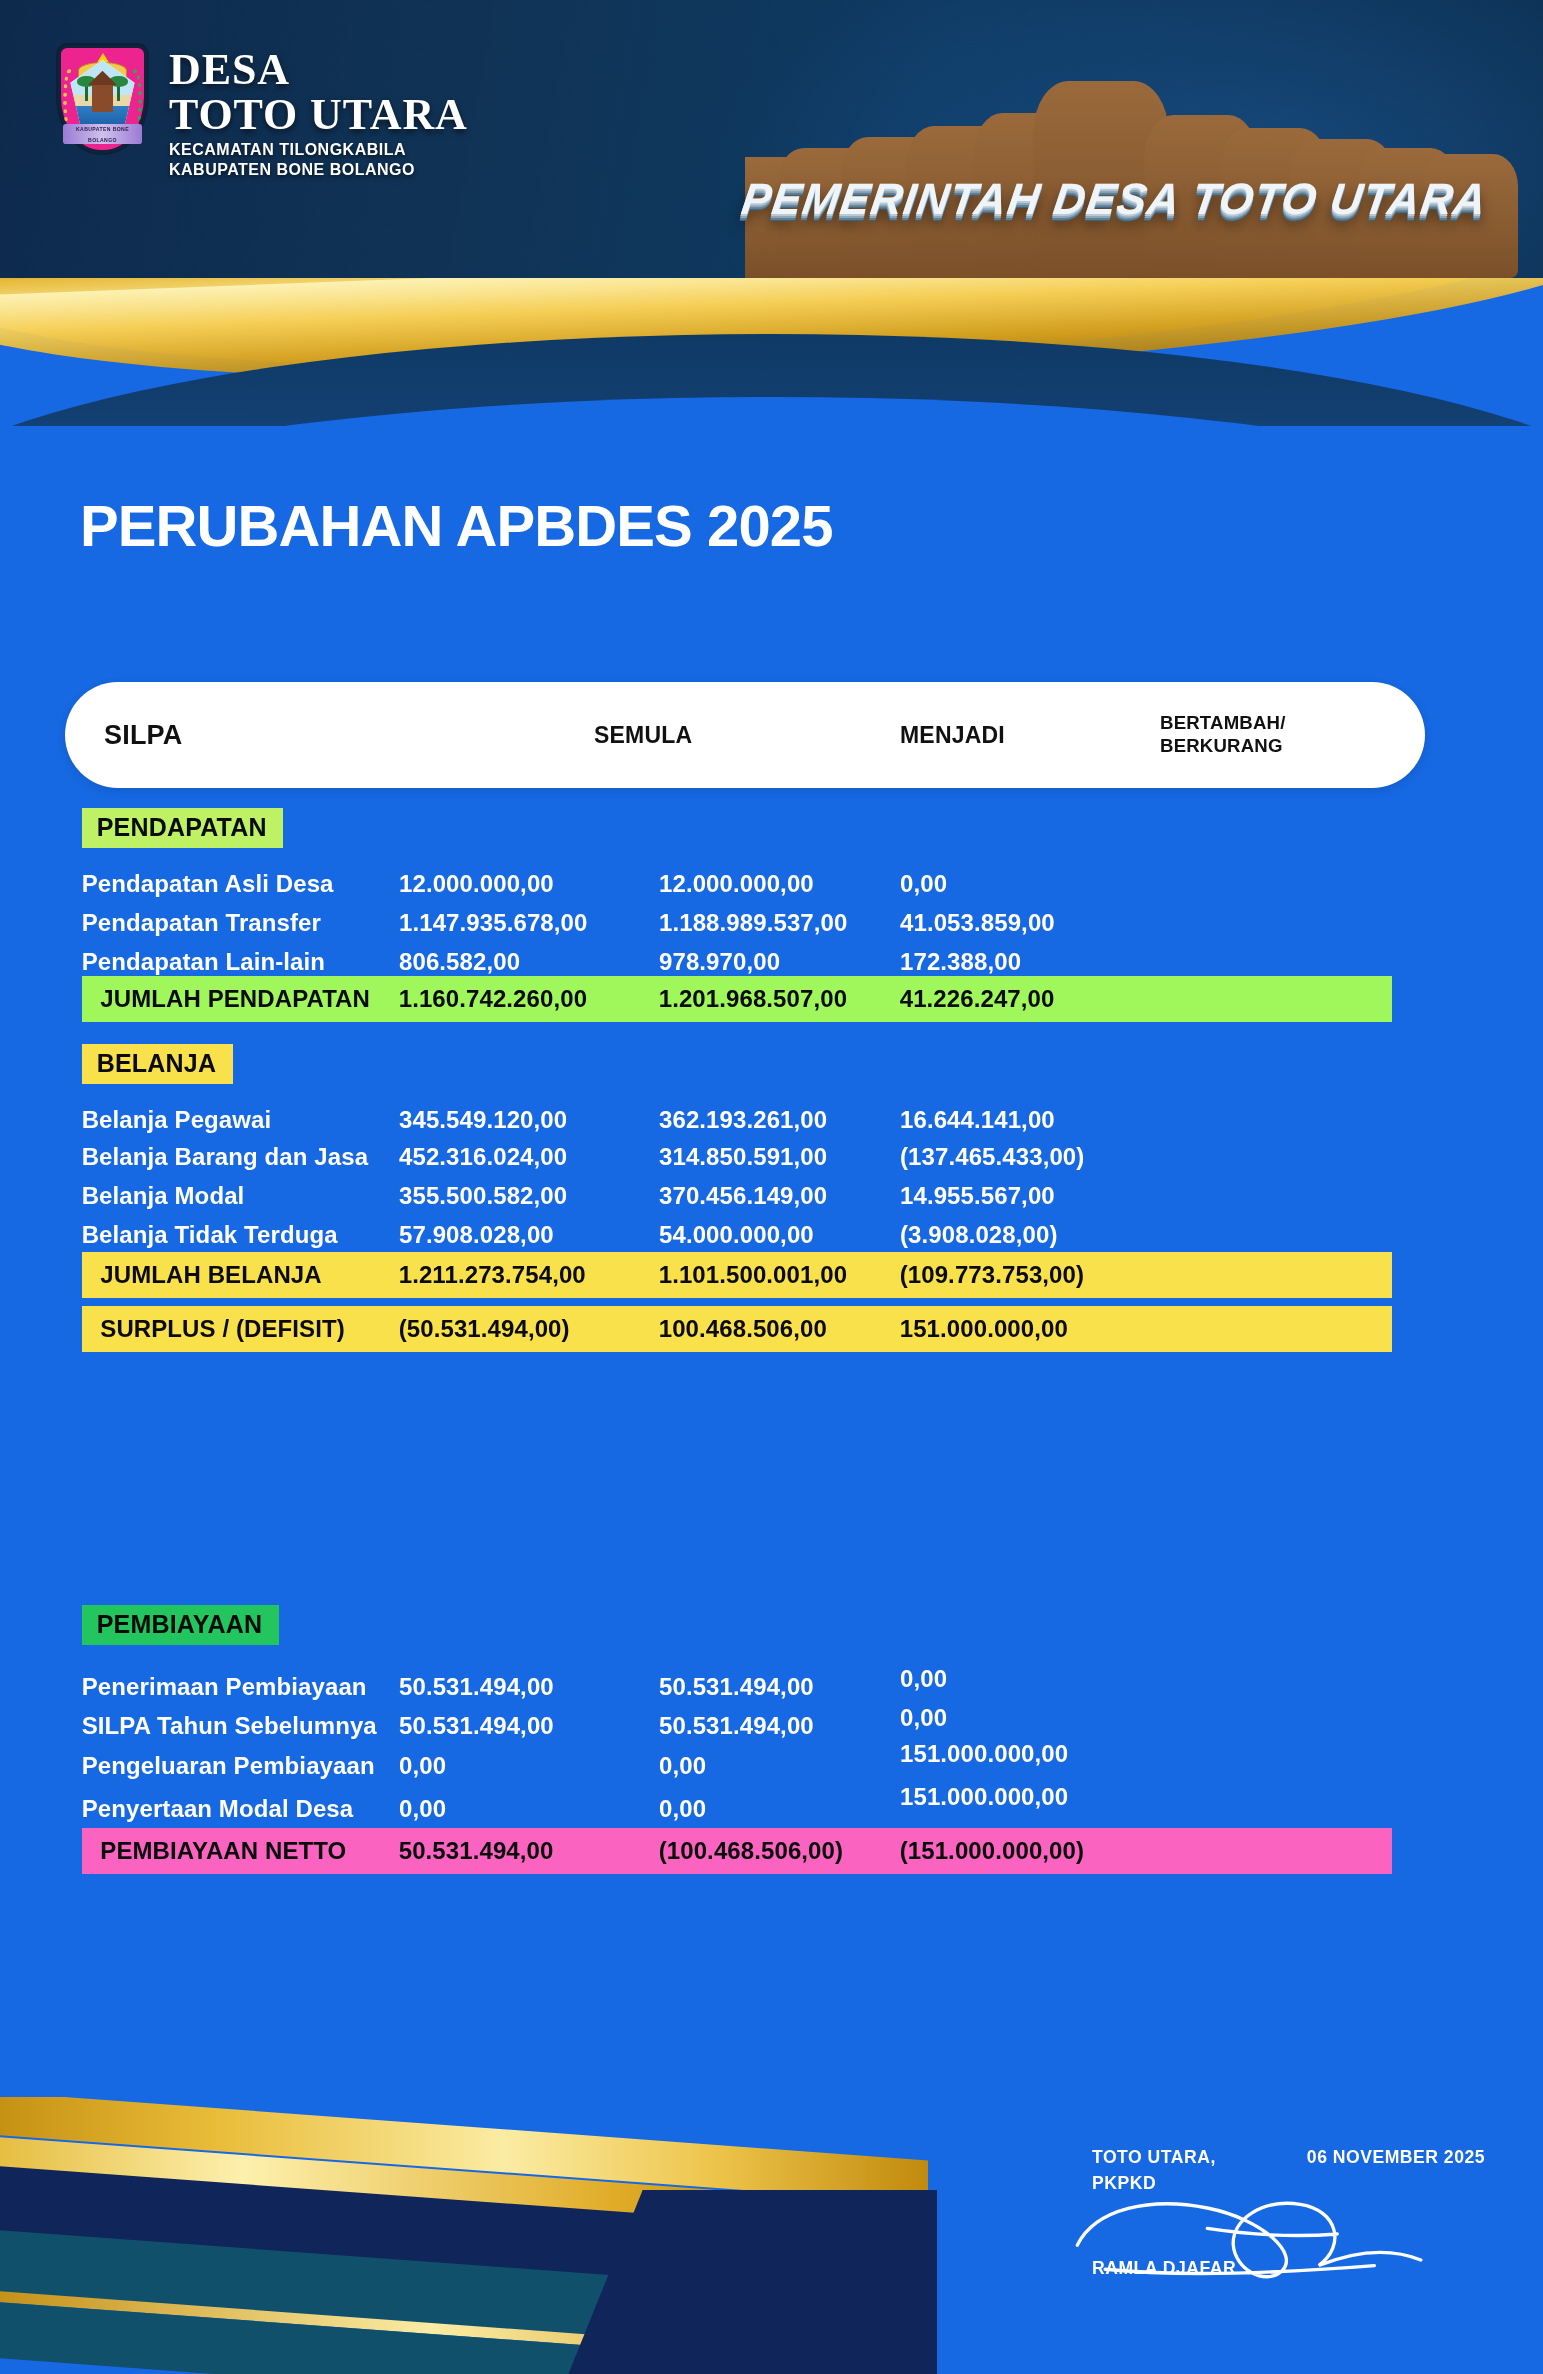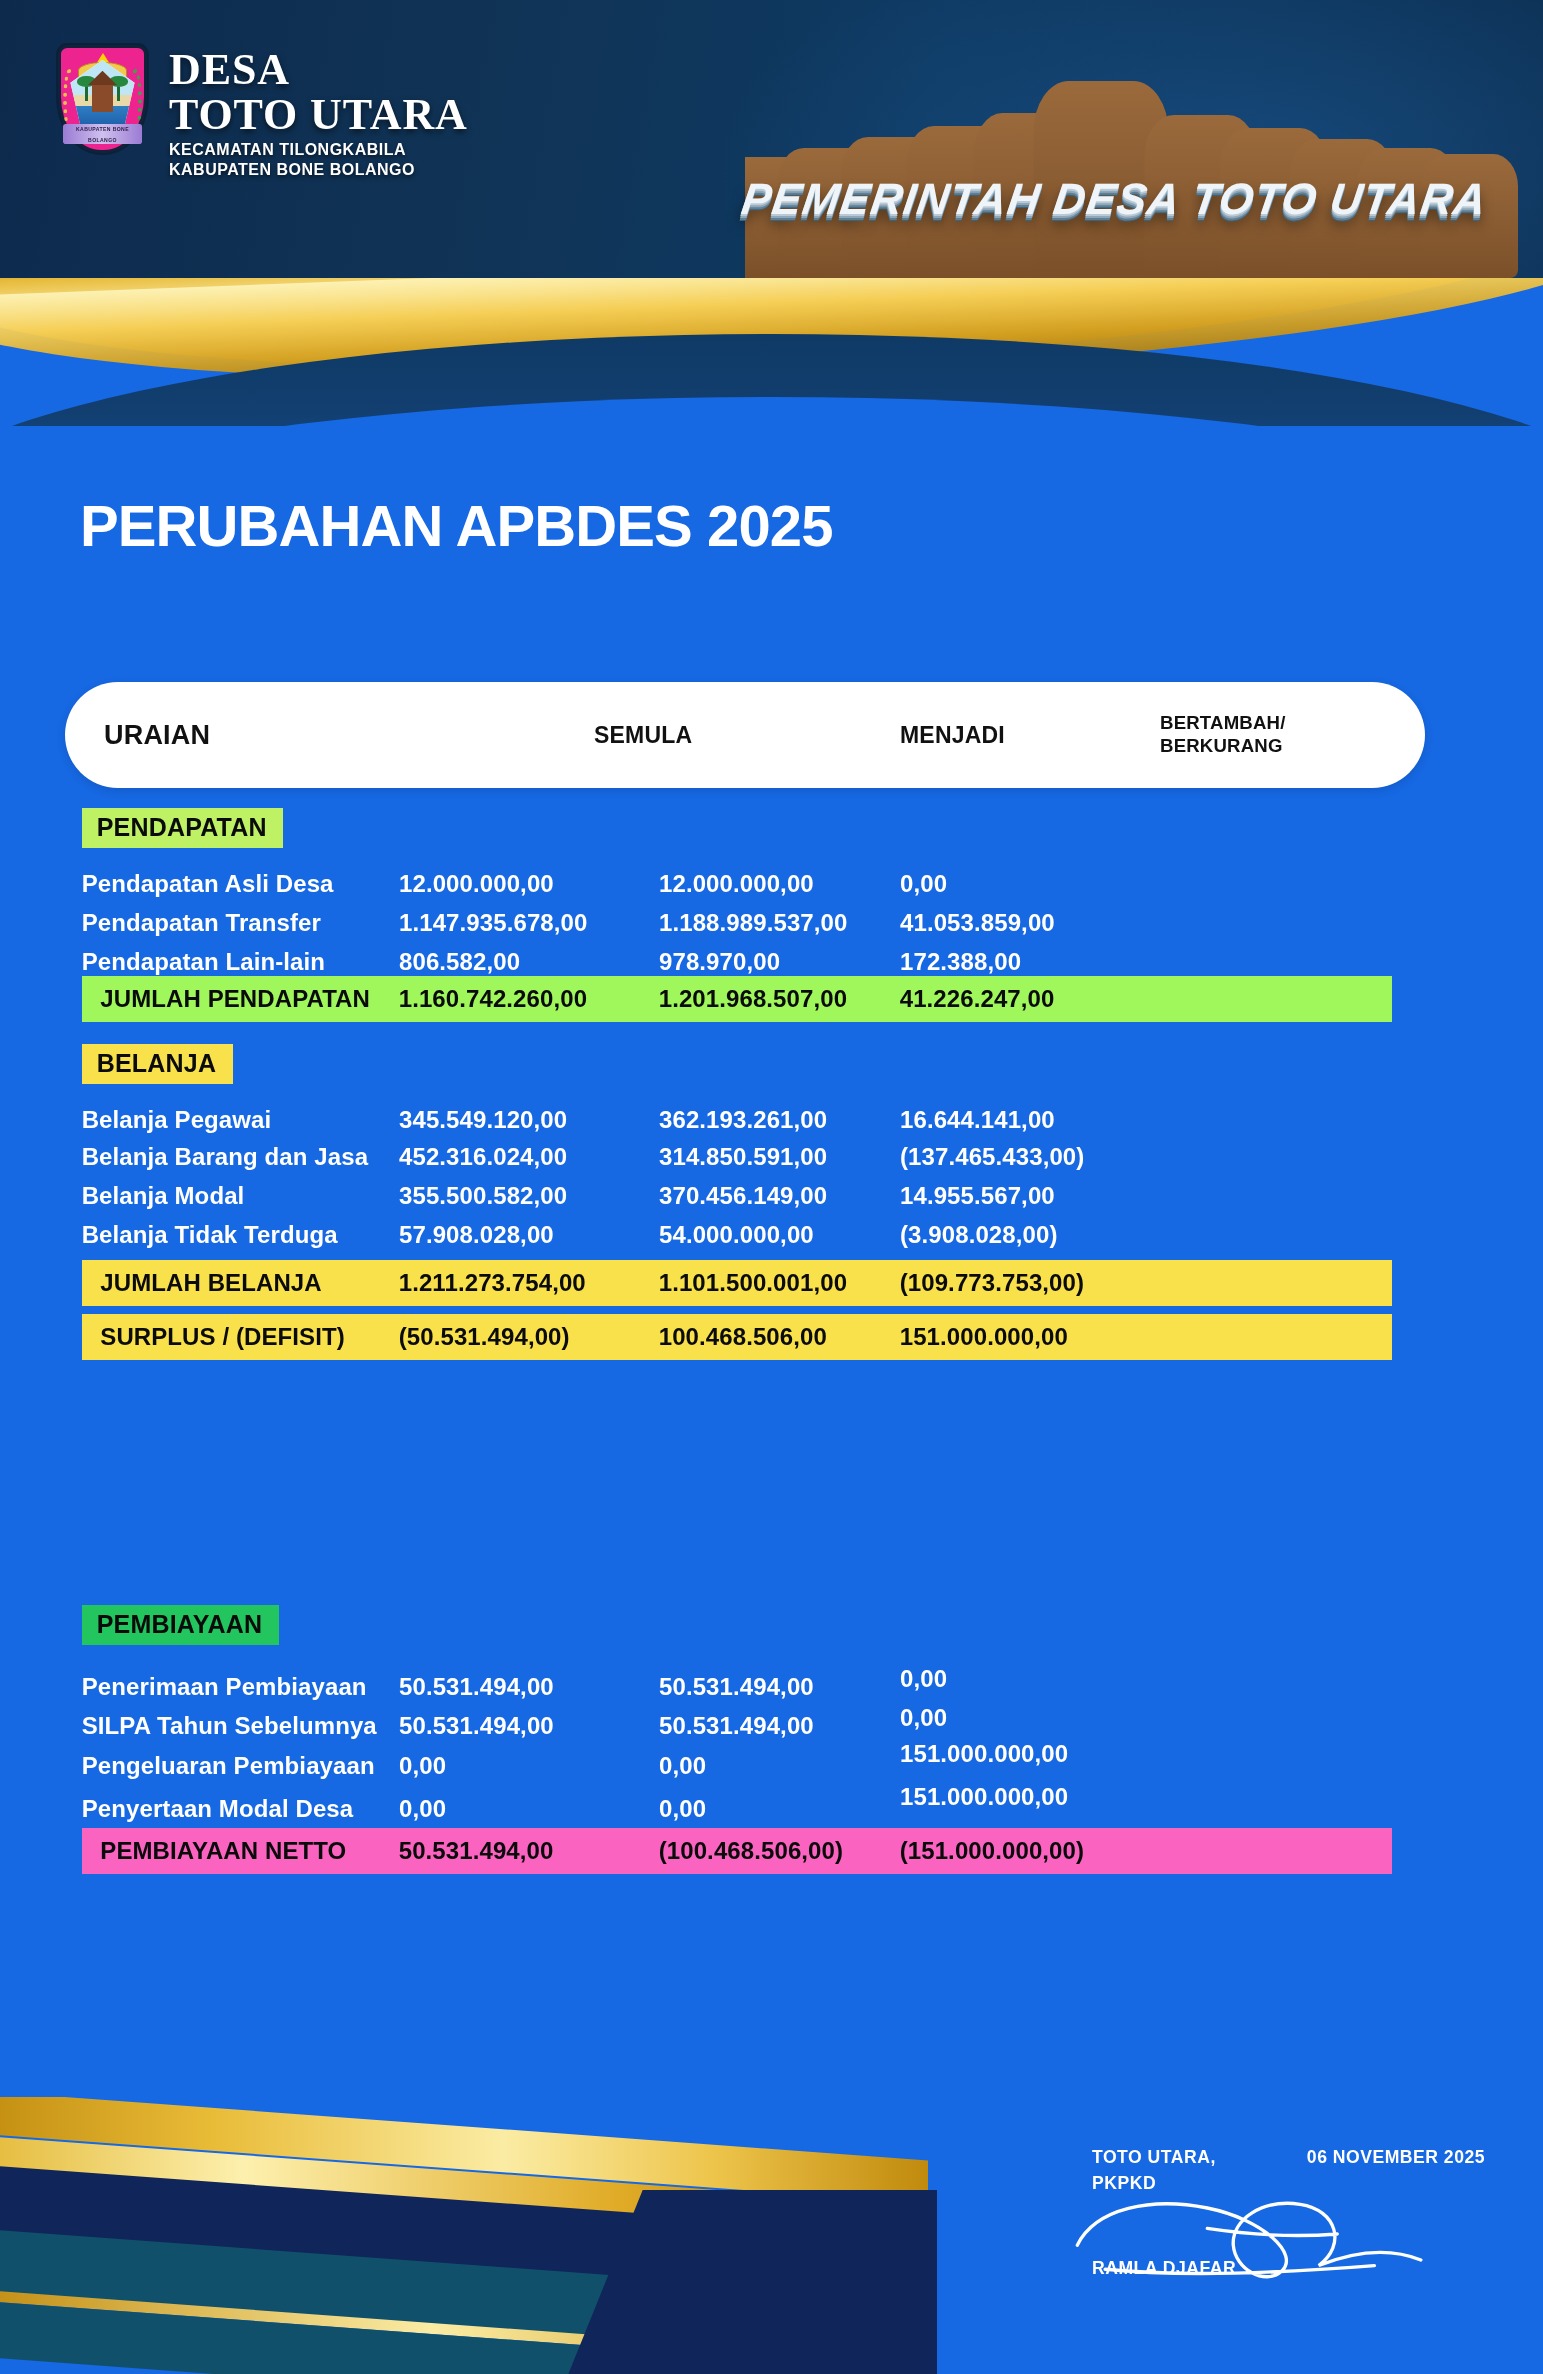--- a/index.html
+++ b/index.html
@@ -139,21 +139,21 @@
     font-size:24px; font-weight:bold; color:#fff; white-space:nowrap; letter-spacing:0.1px; }
   .c-num { position:absolute; top:50%; transform:translateY(-50%);
     font-size:24px; font-weight:bold; color:#fff; white-space:nowrap; letter-spacing:0.1px; }
   .c1 { left:334px; }
   .c2 { left:594px; }
   .c3 { left:835px; }
 
   
   .totalbar { position:absolute; left:16.7px; width:1310px; height:46px; }
   .totalbar.green { background:#A0F75C; }
-  .totalbar.yellow { background:#F9E14B;margin-top:8px; }
+  .totalbar.yellow { background:#F9E14B; }
   .totalbar.pink { background:#FA64C0; }
   .totalbar .c-uraian, .totalbar .c-num { color:#0b0b0b; font-size:24px; }
   .totalbar .c-uraian { left:18.6px; }
   .totalbar .t1 { left:317px; }
   .totalbar .t2 { left:577px; }
   .totalbar .t3 { left:818px; }
 
   
   .footdecor { position:absolute; left:0; bottom:0; width:937px; height:278px; overflow:hidden; }
   .fd { position:absolute; left:-37px; }
@@ -277,21 +277,21 @@
   <div class="blue-curve"></div>
 </div>
 
 <div class="titlewrap">
   <div class="title-big">PERUBAHAN APBDES 2025</div>
 </div>
 
 <div class="table">
 
   <div class="thead">
-    <div class="th th-uraian">URAIAN</div>
+    <div class="th th-uraian">SILPA</div>
     <div class="th th-semula">SEMULA</div>
     <div class="th th-menjadi">MENJADI</div>
     <div class="th th-bertambah">
       <div>BERTAMBAH/</div>
       <div>BERKURANG</div>
     </div>
   </div>
 
   <div class="chip green" style="left:16.7px; top:126px;">PENDAPATAN</div>
 

